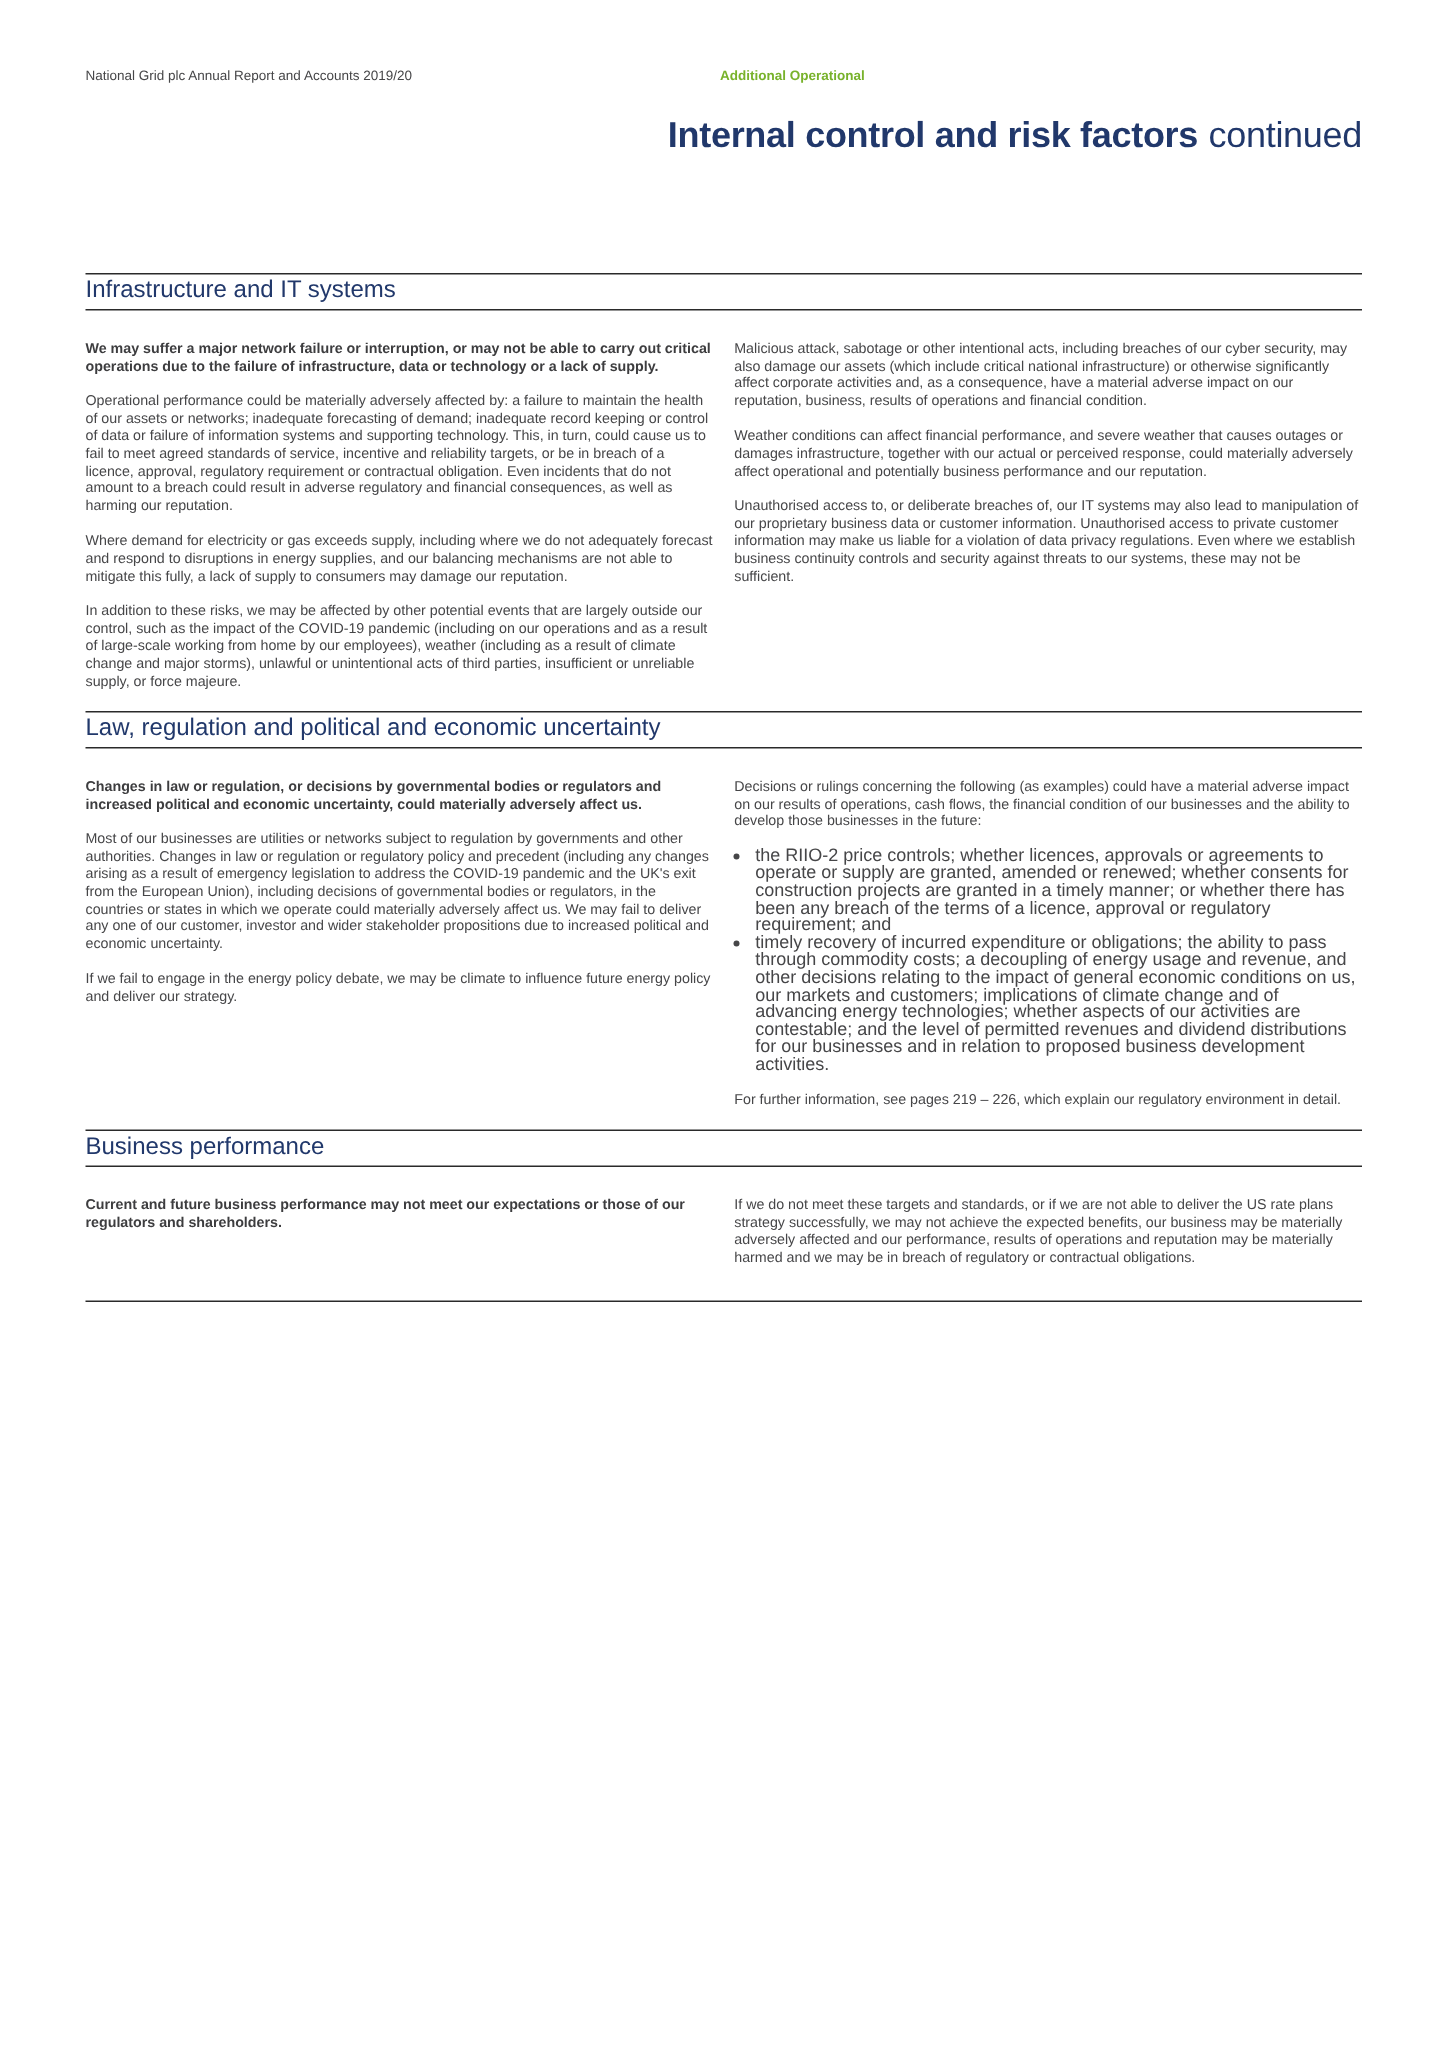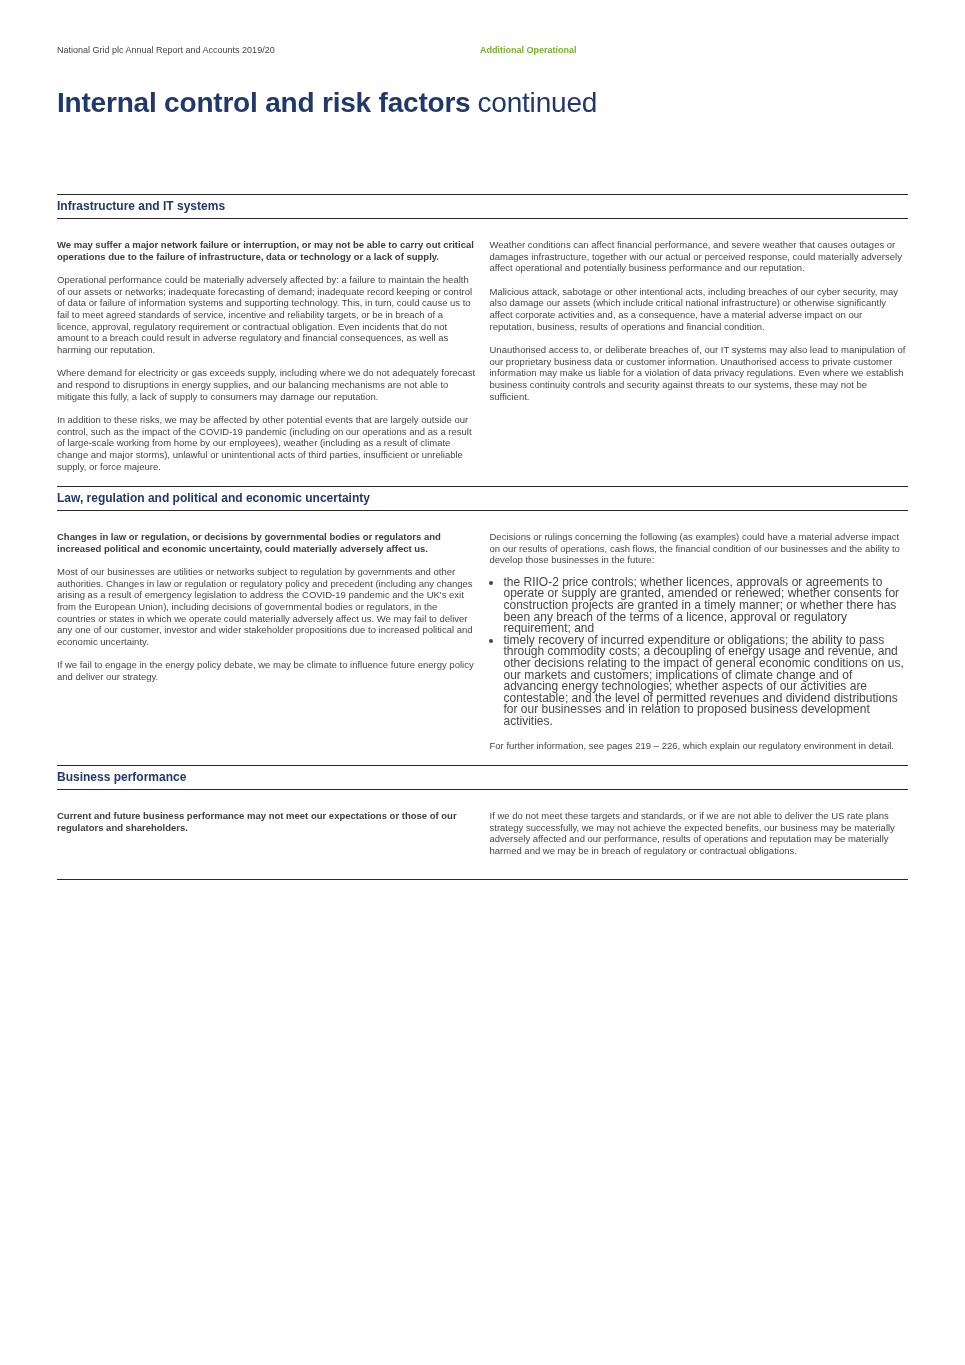--- a/index.html
+++ b/index.html
@@ -15,32 +15,33 @@
     position:relative;
     width:965px;height:1009px;
     padding:44px 57px 0 57px;
     background:#ffffff;
     overflow:hidden;
   }
   .header{display:flex;align-items:baseline;font-size:9px;line-height:12px;}
   .header-left{flex:0 0 auto;width:423px;color:var(--body);}
   .header-right{color:var(--green);font-weight:bold;}
   .title{
-    margin-top:32px;
-    font-size:28px;line-height:30px;
+    margin-top:20px;
+    font-size:24px;line-height:30px;
     color:var(--navy);
     font-weight:bold;
     letter-spacing:-0.2px;
+    text-align:right;
   }
   .title-suffix{font-weight:normal;margin-left:7px;}
   .section{margin-top:3px;}
   .section.first{margin-top:76px;}
   .section-heading{
-    font-size:12px;line-height:12px;
-    font-weight:bold;color:var(--navy);
+    font-size:16px;line-height:12px;
+    font-weight:normal;color:var(--navy);
     border-top:1px solid var(--rule);
     border-bottom:1px solid var(--rule);
     padding:5px 0 6px 0;
   }
   .columns{display:flex;gap:14px;padding-top:8px;}
   .col{flex:1 1 0;min-width:0;}
   .body-p{
     font-size:9.5px;line-height:11.6px;
     color:var(--body);
     margin:12px 0 11px 0;
@@ -75,22 +76,22 @@
   <section class="section first">
     <h2 class="section-heading">Infrastructure and IT systems</h2>
     <div class="columns">
       <div class="col">
         <p class="body-p lead">We may suffer a major network failure or interruption, or may not be able to carry out critical operations due to the failure of infrastructure, data or technology or a lack of supply.</p>
         <p class="body-p">Operational performance could be materially adversely affected by: a failure to maintain the health of our assets or networks; inadequate forecasting of demand; inadequate record keeping or control of data or failure of information systems and supporting technology. This, in turn, could cause us to fail to meet agreed standards of service, incentive and reliability targets, or be in breach of a licence, approval, regulatory requirement or contractual obligation. Even incidents that do not amount to a breach could result in adverse regulatory and financial consequences, as well as harming our reputation.</p>
         <p class="body-p">Where demand for electricity or gas exceeds supply, including where we do not adequately forecast and respond to disruptions in energy supplies, and our balancing mechanisms are not able to mitigate this fully, a lack of supply to consumers may damage our reputation.</p>
         <p class="body-p">In addition to these risks, we may be affected by other potential events that are largely outside our control, such as the impact of the COVID-19 pandemic (including on our operations and as a result of large-scale working from home by our employees), weather (including as a result of climate change and major storms), unlawful or unintentional acts of third parties, insufficient or unreliable supply, or force majeure.</p>
       </div>
       <div class="col">
+        <p class="body-p">Malicious attack, sabotage or other intentional acts, including breaches of our cyber security, may also damage our assets (which include critical national infrastructure) or otherwise significantly affect corporate activities and, as a consequence, have a material adverse impact on our reputation, business, results of operations and financial condition.</p>
         <p class="body-p">Weather conditions can affect financial performance, and severe weather that causes outages or damages infrastructure, together with our actual or perceived response, could materially adversely affect operational and potentially business performance and our reputation.</p>
-        <p class="body-p">Malicious attack, sabotage or other intentional acts, including breaches of our cyber security, may also damage our assets (which include critical national infrastructure) or otherwise significantly affect corporate activities and, as a consequence, have a material adverse impact on our reputation, business, results of operations and financial condition.</p>
         <p class="body-p">Unauthorised access to, or deliberate breaches of, our IT systems may also lead to manipulation of our proprietary business data or customer information. Unauthorised access to private customer information may make us liable for a violation of data privacy regulations. Even where we establish business continuity controls and security against threats to our systems, these may not be sufficient.</p>
       </div>
     </div>
   </section>
 
   <section class="section">
     <h2 class="section-heading">Law, regulation and political and economic uncertainty</h2>
     <div class="columns">
       <div class="col">
         <p class="body-p lead">Changes in law or regulation, or decisions by governmental bodies or regulators and increased political and economic uncertainty, could materially adversely affect us.</p>

